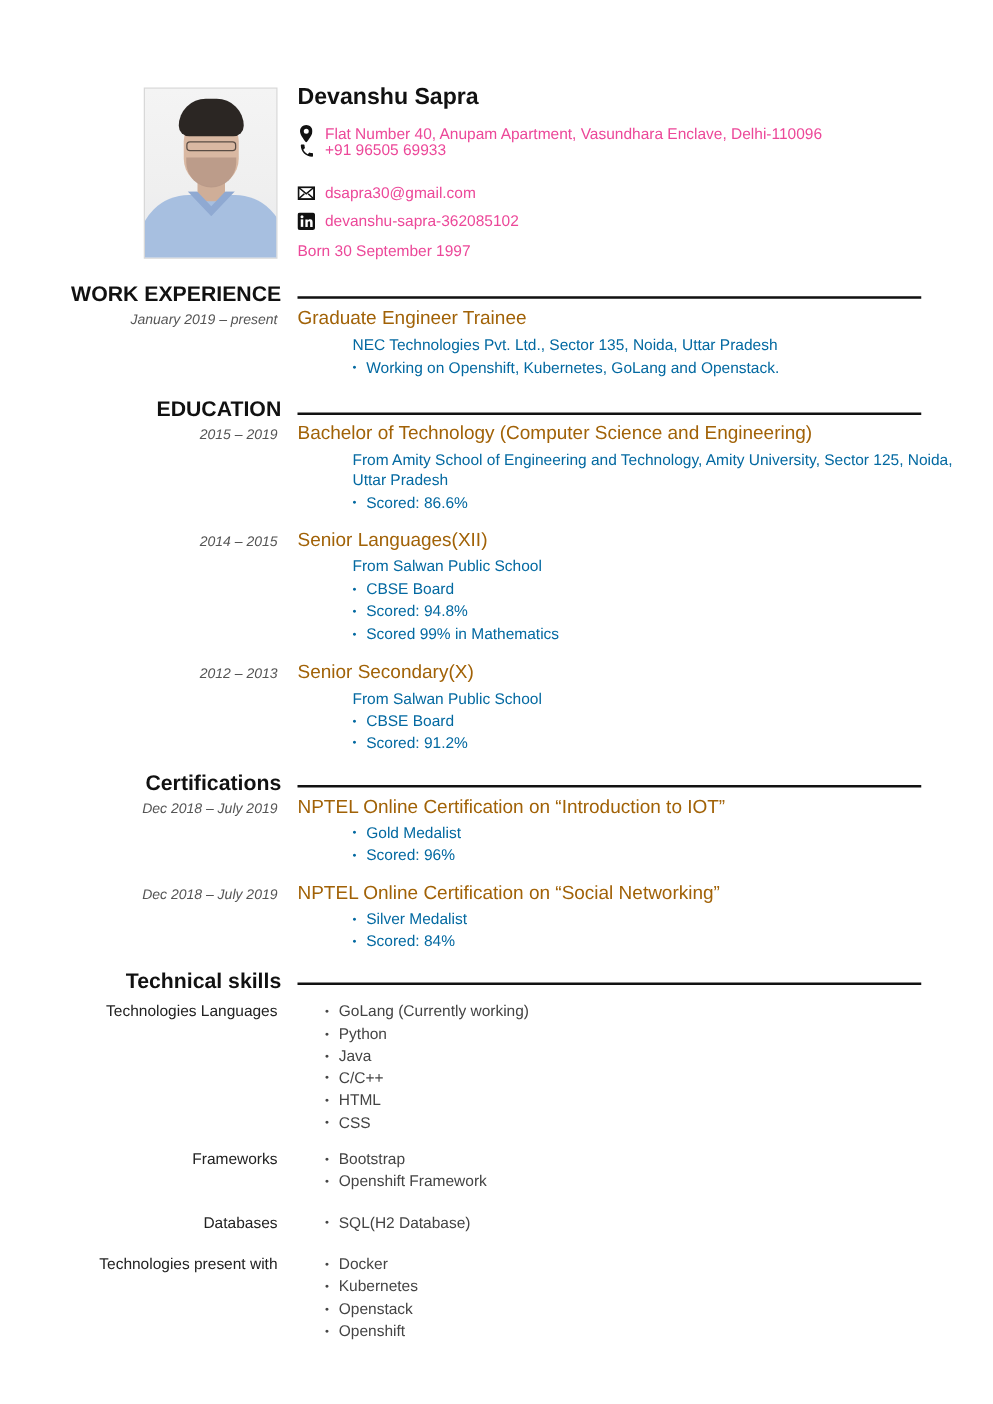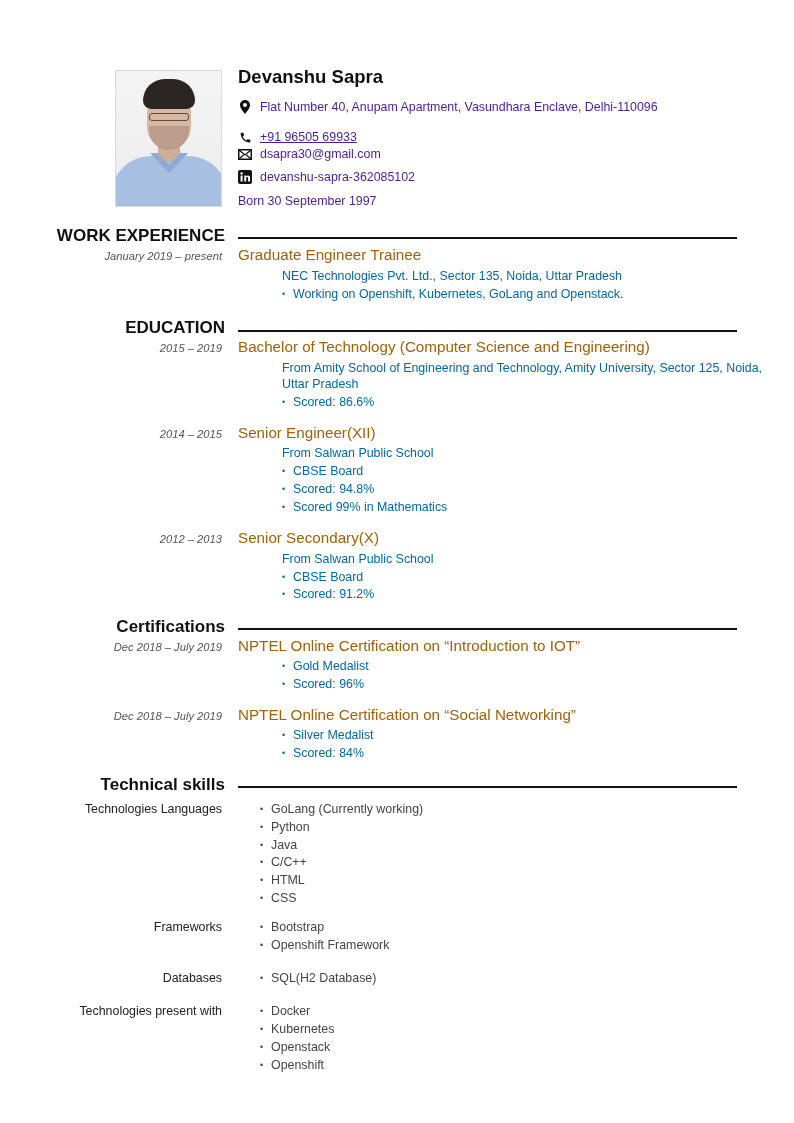--- a/index.html
+++ b/index.html
@@ -25,21 +25,21 @@
     .photo .beard { position:absolute; left:33px; top:55px; width:40px; height:24px; background:#b49584; border-radius:0 0 20px 20px; opacity:.8; }
     .photo .glasses { position:absolute; left:33px; top:42px; width:40px; height:8px; border:1px solid #5a4c44; border-radius:3px; }
     .photo .neck { position:absolute; left:42px; top:74px; width:22px; height:16px; background:#cfae98; }
     .photo .shirt { position:absolute; left:-5px; top:85px; width:117px; height:60px; background:#a7bfe0; border-radius:40px 40px 0 0; }
     .photo .collar { position:absolute; left:34px; top:82px; width:38px; height:20px; background:#8fa9d2; clip-path: polygon(0 0, 50% 100%, 100% 0, 80% 0, 50% 60%, 20% 0); }
 
     .name {
       left: 238px; top: 66px;
       font-size: 18.5px; font-weight: bold; color: #111;
     }
-    .contact-row { left: 238px; display: flex; align-items: center; font-size: 12.4px; color: #4c1d95; }
+    .contact-row { left: 238px; display: flex; align-items: center; font-size: 12.4px; color: #ec4899; }
     .contact-row .ico { width: 14px; height: 14px; margin-right: 8px; display:inline-flex; align-items:center; justify-content:center; }
     .contact-row svg { display:block; }
 
     
     .sec-title {
       right: calc(794px - 225px);
       font-size: 17px; font-weight: bold; color: #111; text-align: right; white-space: nowrap;
     }
     .rule { left: 238px; width: 499px; height: 1.5px; background: #111; }
 
@@ -75,21 +75,21 @@
 
 <div class="abs contact-row" style="top:100px;">
   <span class="ico">
     <svg width="10" height="14" viewBox="0 0 10 14">
         <path d="M5 0C2.2 0 0 2.2 0 5c0 3.6 5 9 5 9s5-5.4 5-9C10 2.2 7.8 0 5 0zm0 7a2 2 0 1 1 0-4 2 2 0 0 1 0 4z" fill="#111"></path>
       </svg>
   </span>
   <span>Flat Number 40, Anupam Apartment, Vasundhara Enclave, Delhi-110096</span>
 </div>
 
-<div class="abs contact-row" style="top:130px;text-decoration:underline;">
+<div class="abs contact-row" style="top:113px;">
   <span class="ico">
     <svg width="13" height="13" viewBox="0 0 24 24">
         <path d="M6.6 10.8c1.4 2.8 3.8 5.1 6.6 6.6l2.2-2.2c.3-.3.7-.4 1-.2 1.1.4 2.3.6 3.6.6.6 0 1 .4 1 1V20c0 .6-.4 1-1 1C10.6 21 3 13.4 3 4c0-.6.4-1 1-1h3.5c.6 0 1 .4 1 1 0 1.2.2 2.4.6 3.6.1.3 0 .7-.2 1L6.6 10.8z" fill="#111"></path>
       </svg>
   </span>
   <span>+91 96505 69933</span>
 </div>
 
 <div class="abs contact-row" style="top:147px;">
   <span class="ico">
@@ -126,21 +126,21 @@
 <div class="abs sec-title" style="top:318px;">EDUCATION</div>
 <div class="abs rule" style="top:330px;"></div>
 
 <div class="abs date" style="top:342px;">2015 – 2019</div>
 <div class="abs entry-title" style="top:338px;">Bachelor of Technology (Computer Science and Engineering)</div>
 <div class="abs line" style="top:360px;">From Amity School of Engineering and Technology, Amity University, Sector 125, Noida,</div>
 <div class="abs line" style="top:376px;">Uttar Pradesh</div>
 <div class="abs line bullet" style="top:394px;">Scored: 86.6%</div>
 
 <div class="abs date" style="top:428px;">2014 – 2015</div>
-<div class="abs entry-title" style="top:424px;">Senior Engineer(XII)</div>
+<div class="abs entry-title" style="top:424px;">Senior Languages(XII)</div>
 <div class="abs line" style="top:445px;">From Salwan Public School</div>
 <div class="abs line bullet" style="top:463px;">CBSE Board</div>
 <div class="abs line bullet" style="top:481px;">Scored: 94.8%</div>
 <div class="abs line bullet" style="top:499px;">Scored 99% in Mathematics</div>
 
 <div class="abs date" style="top:533px;">2012 – 2013</div>
 <div class="abs entry-title" style="top:529px;">Senior Secondary(X)</div>
 <div class="abs line" style="top:551px;">From Salwan Public School</div>
 <div class="abs line bullet" style="top:569px;">CBSE Board</div>
 <div class="abs line bullet" style="top:586px;">Scored: 91.2%</div>

